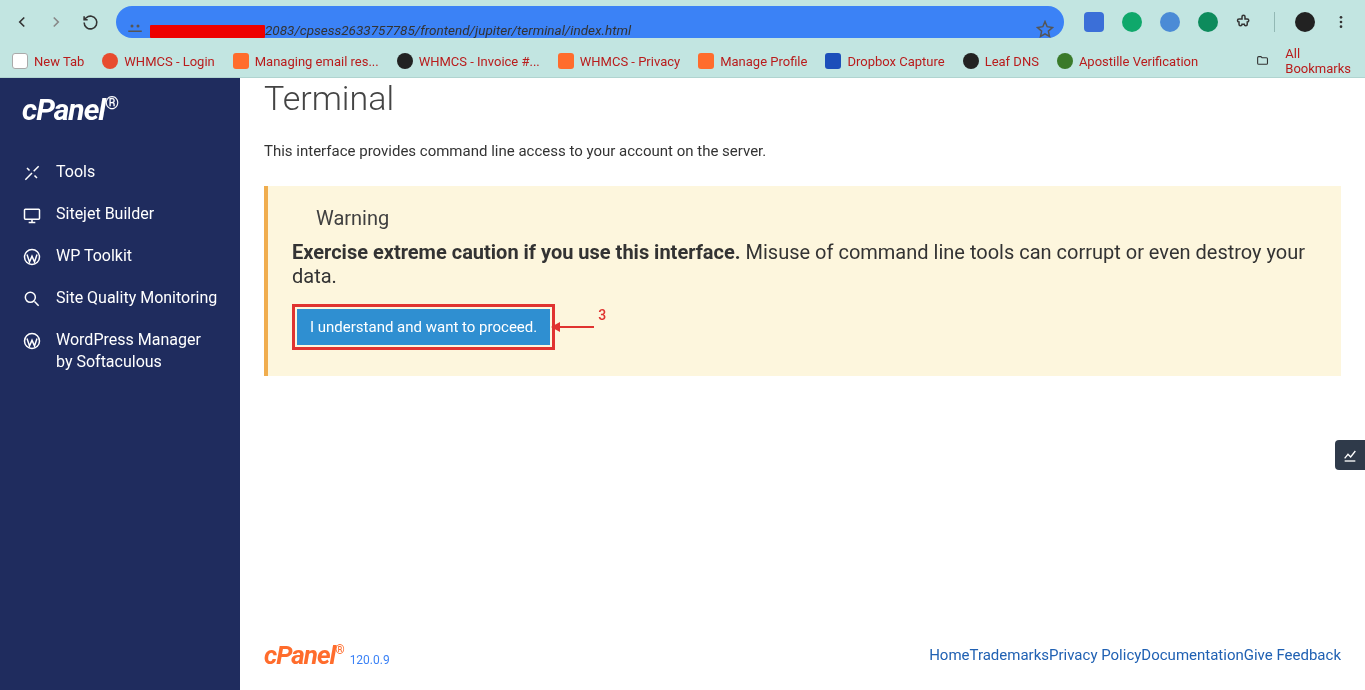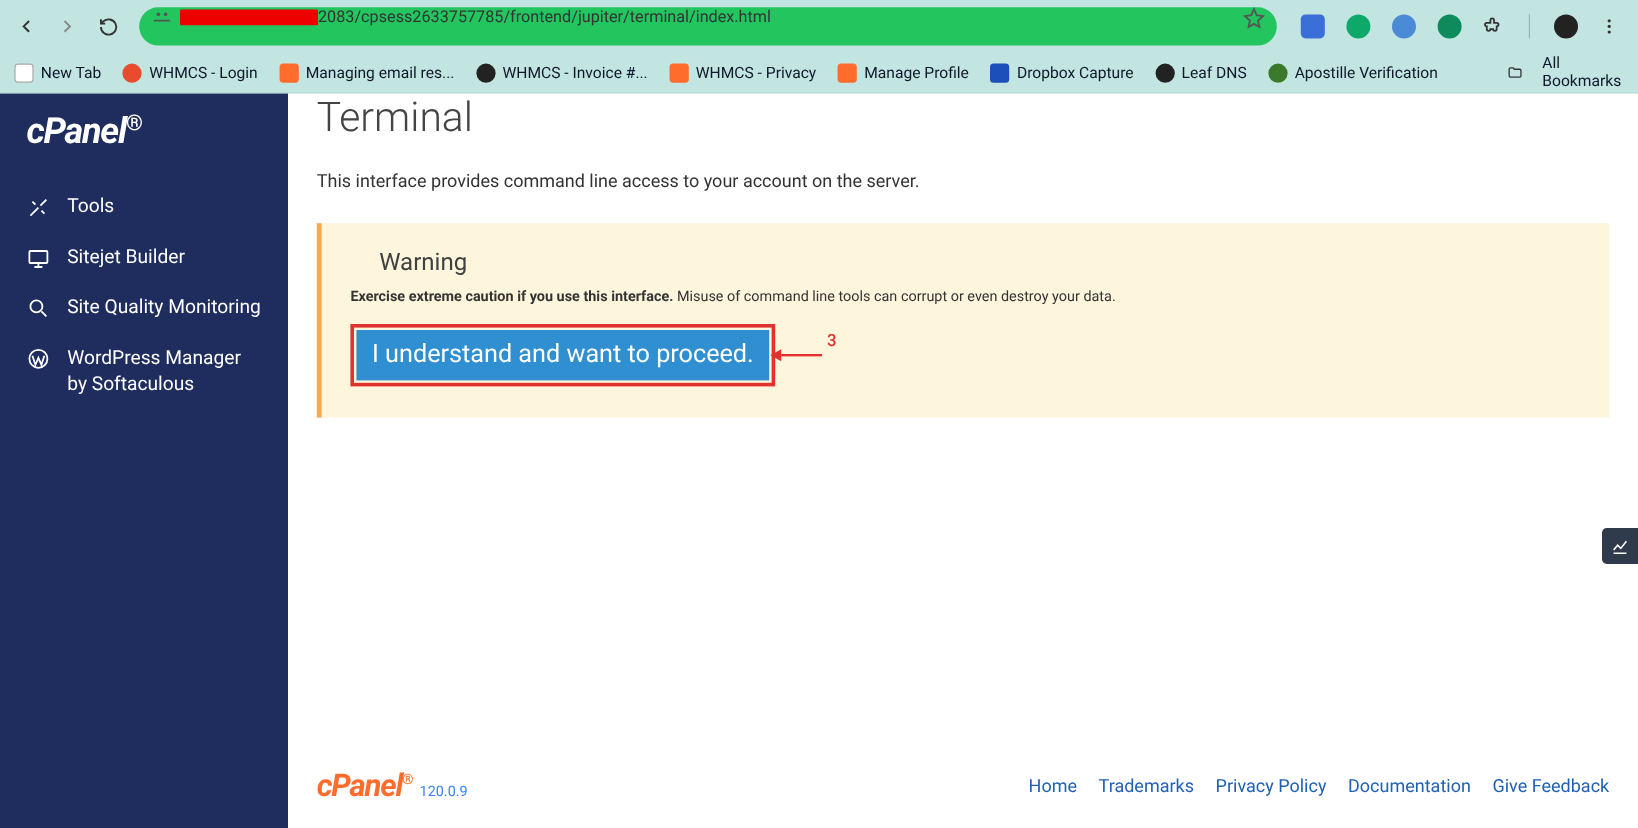--- a/index.html
+++ b/index.html
@@ -2,28 +2,28 @@
 <html><head>
 <meta charset="utf-8">
 <style>
 *{margin:0;padding:0;box-sizing:border-box;font-family:-apple-system,BlinkMacSystemFont,"Segoe UI",Roboto,Helvetica,Arial,sans-serif;}
 body{width:1365px;height:690px;overflow:hidden;background:#fff;}
 
 .browser-chrome{background:#c2e5e1;height:78px;border-bottom:1px solid #b0d4d0;}
 .toolbar-row{display:flex;align-items:center;height:44px;padding:0 8px;gap:6px;}
 .nav-btn{width:28px;height:28px;display:flex;align-items:center;justify-content:center;border-radius:50%;cursor:pointer;color:#333;}
 .nav-btn.disabled{color:#888;}
-.url-bar{flex:1;display:flex;align-items:flex-start;background:#22c55e;border-radius:16px;height:32px;padding:0 10px;margin:0 6px;gap:6px;}
+.url-bar{flex:1;display:flex;align-items:flex-end;background:#3b82f6;border-radius:16px;height:32px;padding:0 10px;margin:0 6px;gap:6px;font-style:italic;}
 .url-text{font-size:13.5px;color:#333;}
 .redacted{display:inline-block;width:115px;height:13px;background:#ee0000;border-radius:1px;vertical-align:middle;}
 .url-icons{display:flex;align-items:center;gap:18px;color:#555;margin-left:auto;}
 .ext-icons{display:flex;align-items:center;gap:18px;padding:0 8px;}
 .ext-icon{width:20px;height:20px;border-radius:4px;}
 
-.bookmarks-row{display:flex;align-items:center;height:34px;padding:0 12px;gap:18px;font-size:13px;color:#0f172a;}
+.bookmarks-row{display:flex;align-items:center;height:34px;padding:0 12px;gap:18px;font-size:13px;color:#b91c1c;}
 .bm{display:flex;align-items:center;gap:6px;cursor:pointer;white-space:nowrap;}
 .bm-icon{width:16px;height:16px;border-radius:3px;display:inline-block;}
 .bm-sep{width:1px;height:20px;background:#92b8b4;margin:0 2px;}
 .all-bm{margin-left:auto;display:flex;align-items:center;gap:16px;}
 
 .app{display:flex;height:612px;border-radius:23px;}
 .sidebar{width:240px;background:#1f2c5e;color:#fff;padding-top:14px;flex-shrink:0;}
 .logo{padding:0 22px 24px 22px;font-size:30px;font-weight:700;font-style:italic;letter-spacing:-1px;}
 .nav-item{display:flex;align-items:flex-start;gap:14px;padding:10px 22px;font-size:16px;cursor:pointer;}
 .nav-item .icon{width:20px;height:20px;flex-shrink:0;margin-top:2px;display:flex;align-items:center;justify-content:center;}
@@ -35,36 +35,36 @@
 .search-input{flex:1;border:none;outline:none;padding:0 10px;font-size:15px;background:transparent;}
 .search-btn{width:36px;height:100%;display:flex;align-items:center;justify-content:center;color:#555;border-left:none;cursor:pointer;}
 .circle-btn{width:30px;height:30px;border:1px solid #aaa;border-radius:50%;display:flex;align-items:center;justify-content:center;color:#555;cursor:pointer;}
 
 .content{padding:0 24px;flex:1;}
 h1.page-title{font-size:34px;font-weight:300;color:#444;margin-bottom:24px;}
 .desc{font-size:15px;color:#333;margin-bottom:26px;}
 
 .warning-box{background:#fdf6dd;border-left:4px solid #f0ad4e;padding:20px 24px 26px 24px;}
 .warning-title{font-size:20px;font-weight:400;color:#404040;margin-bottom:10px;margin-left:24px;}
-.warning-text{font-size:12px;color:#333;margin-bottom:16px;}
+.warning-text{font-size:20px;color:#333;margin-bottom:16px;}
 .warning-text b{font-weight:700;}
 .proceed-wrap{display:inline-block;border:3px solid #e03330;padding:2px;position:relative;}
-.proceed-btn{background:#2f8fd1;color:#fff;border:none;padding:9px 13px;font-size:21px;cursor:pointer;}
+.proceed-btn{background:#2f8fd1;color:#fff;border:none;padding:9px 13px;font-size:15px;cursor:pointer;}
 .annot-arrow{position:absolute;left:100%;top:50%;transform:translateY(-50%);display:flex;align-items:center;}
 .annot-arrow .line{width:34px;height:2px;background:#e03330;}
 .annot-arrow .head{width:0;height:0;border-top:5px solid transparent;border-bottom:5px solid transparent;border-right:9px solid #e03330;margin-left:-1px;}
 .annot-num{color:#e03330;font-size:14px;font-weight:500;margin-left:4px;position:relative;top:-12px;}
 
 .side-tab{position:absolute;right:0;top:440px;width:30px;height:30px;background:#2f3a4a;border-radius:4px 0 0 4px;display:flex;align-items:center;justify-content:center;color:#fff;}
 
 .footer{display:flex;align-items:center;justify-content:space-between;padding:14px 24px 20px 24px;font-size:15px;}
 .footer-left{display:flex;align-items:baseline;gap:6px;}
 .footer-logo{font-size:26px;font-weight:700;font-style:italic;color:#ff6c2c;letter-spacing:-1px;}
 .footer-ver{font-size:12px;color:#3b82f6;}
-.footer-links{display:flex;gap:18px;}
+.footer-links{display:flex;}
 .footer-links a{color:#2061b3;text-decoration:none;cursor:pointer;}
 
 svg{display:block;}
 </style>
 </head>
 <body>
 
 <div class="browser-chrome">
   <div class="toolbar-row">
     <div class="nav-btn">
@@ -176,20 +176,29 @@
       <span class="label">Tools</span>
     </div>
     <div class="nav-item">
       <span class="icon">
           <svg width="20" height="20" viewBox="0 0 24 24" fill="none" stroke="#fff" stroke-width="1.8">
             <rect x="3" y="5" width="18" height="12" rx="1"></rect>
             <path d="M8 21h8M12 17v4"></path>
           </svg>
         </span>
       <span class="label">Sitejet Builder</span>
+    </div>
+    <div class="nav-item">
+      <span class="icon">
+          <svg width="20" height="20" viewBox="0 0 24 24" fill="none" stroke="#fff" stroke-width="1.8">
+            <circle cx="12" cy="12" r="9"></circle>
+            <path d="M6 9l3 9 3-7 3 7 3-9"></path>
+          </svg>
+        </span>
+      <span class="label">WP Toolkit</span>
     </div>
     <div class="nav-item">
       <span class="icon">
           <svg width="20" height="20" viewBox="0 0 24 24" fill="none" stroke="#fff" stroke-width="1.8">
             <circle cx="10" cy="10" r="6"></circle>
             <path d="M15 15l5 5"></path>
           </svg>
         </span>
       <span class="label">Site Quality Monitoring</span>
     </div>

